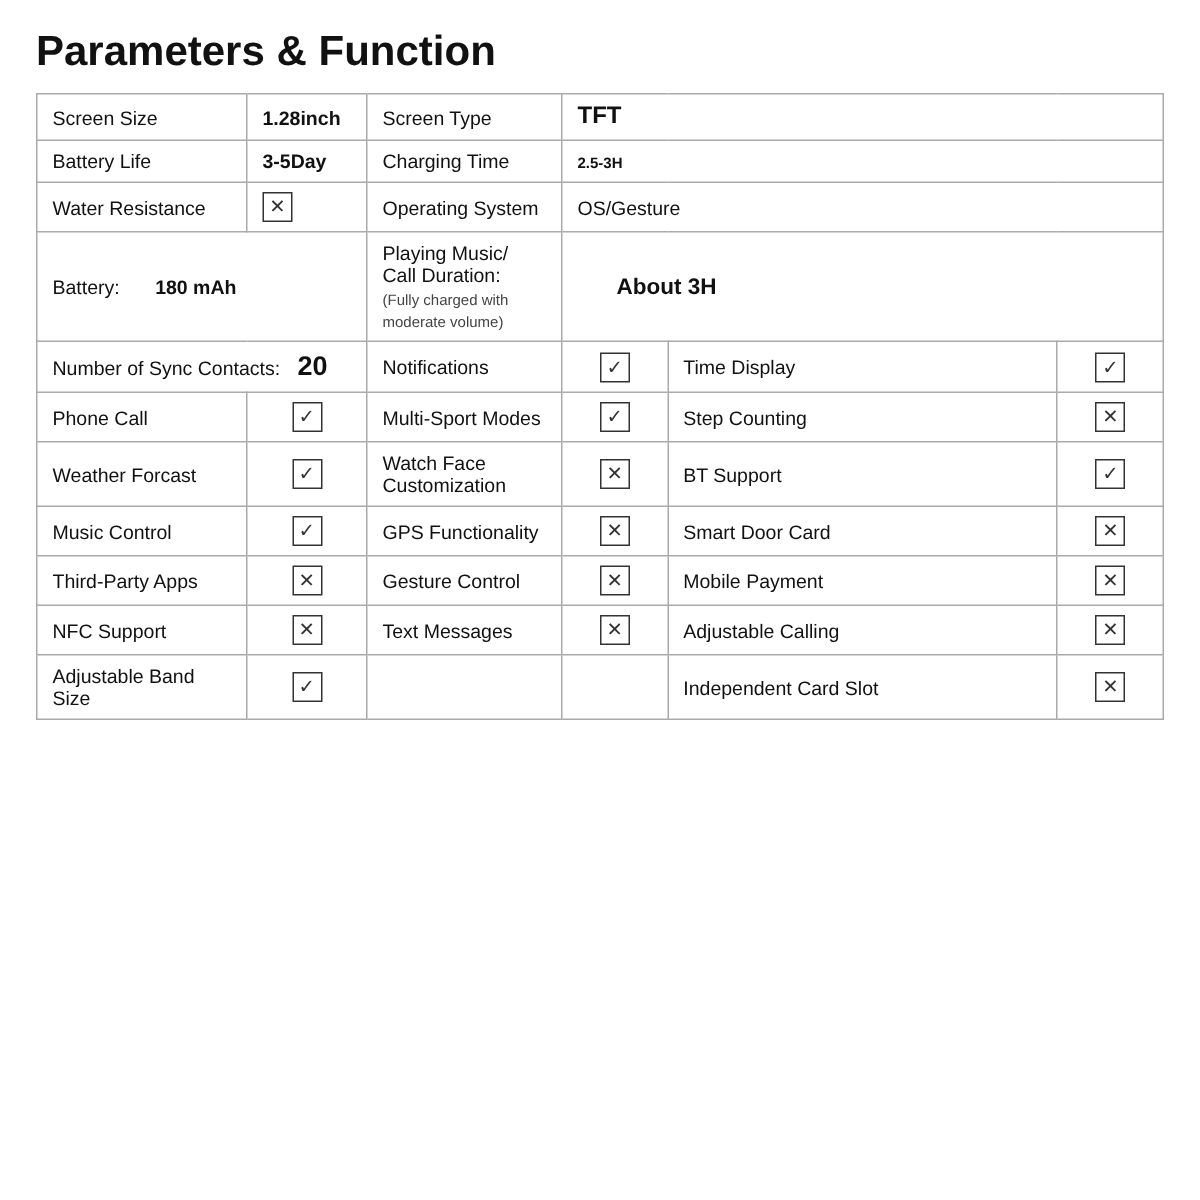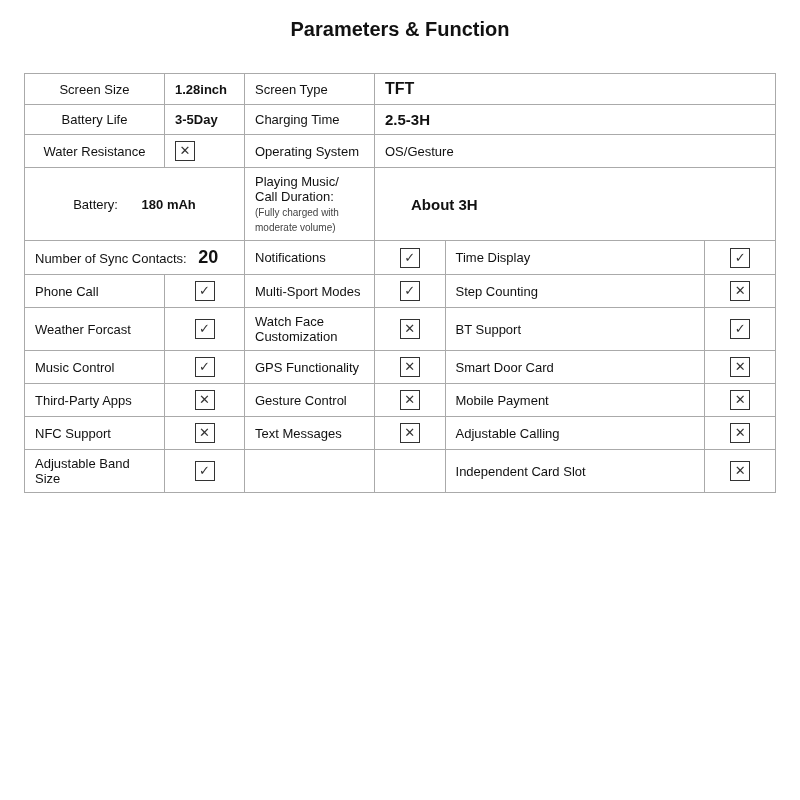--- a/index.html
+++ b/index.html
@@ -10,24 +10,24 @@
       height: 800px;
       overflow: hidden;
     }
     .page {
       width: 800px;
       height: 800px;
       background: #fff;
       padding: 18px 24px;
     }
     h1 {
-      text-align: center;
-      font-size: 20px;
+      text-align: left;
+      font-size: 28px;
       font-weight: bold;
-      margin-bottom: 32px;
+      margin-bottom: 12px;
       color: #111;
     }
     .outer-table {
       width: 100%;
       border-collapse: collapse;
       border: 1.5px solid #aaa;
     }
     .outer-table td, .outer-table th {
       border: 1px solid #aaa;
       padding: 6px 10px;
@@ -53,21 +53,21 @@
       text-align: center;
       line-height: 18px;
       font-size: 13px;
       color: #333;
     }
     .small-note {
       font-size: 10px;
       font-weight: normal;
       color: #444;
     }
-    .col-label { width: 140px; text-align: center; }
+    .col-label { width: 140px; }
     .col-val { width: 80px; }
     .col-label2 { width: 130px; }
   </style>
 </head>
 <body>
 
 <div class="page">
   <h1>Parameters &amp; Function</h1>
 
   <table class="outer-table">
@@ -76,21 +76,21 @@
         <tr>
       <td class="col-label">Screen Size</td>
       <td class="col-val"><span style="font-weight:bold;">1.28inch</span></td>
       <td class="col-label2">Screen Type</td>
       <td colspan="4"><span style="font-weight:bold;font-size:16px;">TFT</span></td>
     </tr>
     <tr>
       <td class="col-label">Battery Life</td>
       <td class="col-val"><span style="font-weight:bold;">3-5Day</span></td>
       <td class="col-label2">Charging Time</td>
-      <td colspan="4"><span style="font-weight:bold;font-size:15px;">2.5-3H</span></td>
+      <td colspan="4"><span style="font-weight:bold;font-size:10px;">2.5-3H</span></td>
     </tr>
     <tr>
       <td class="col-label">Water Resistance</td>
       <td class="col-val">
         <span class="icon-x">✕</span>
       </td>
       <td class="col-label2">Operating System</td>
       <td colspan="4">OS/Gesture</td>
     </tr>
     <tr>

